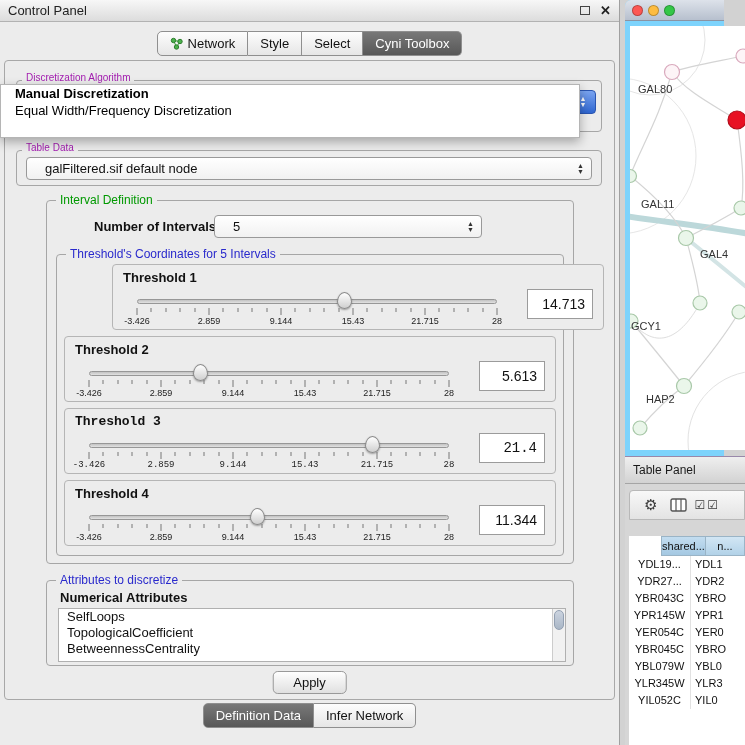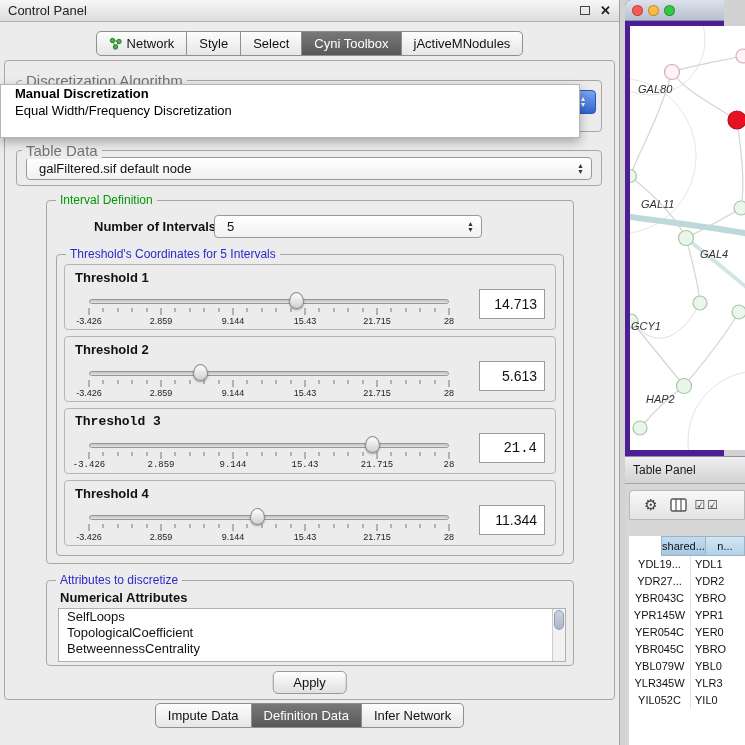--- a/index.html
+++ b/index.html
@@ -20,30 +20,30 @@
   .seg-item:first-child { border-left:1px solid #8f8f8f; border-radius:5px 0 0 5px; }
   .seg-item:last-child { border-radius:0 5px 5px 0; }
   .seg-item.sel { background:linear-gradient(#787878,#585858); color:#fff; }
 
   .cp-frame { position:absolute; left:4px; top:60px; width:611px; height:640px; border:1px solid #a8a8a8; border-radius:4px; }
 
   .titled-group { position:absolute; border:1px solid #a6a6a6; border-radius:4px; }
   .group-title { position:absolute; font-size:12px; background:#ececec; padding:0 4px; z-index:3; white-space:nowrap; }
   .gt-green { color:#009900; }
   .gt-blue { color:#2929cc; }
-  .gt-black { color:#737373; font-size:15px; }
+  .gt-black { color:#a21caf; font-size:10px; }
 
   
   #algo-popup { position:absolute; left:0; top:84px; width:580px; height:54px; background:#ffffff; border:1px solid #b5b5b5; box-shadow:0 4px 10px rgba(0,0,0,0.3); z-index:50; }
   #algo-popup .hint { text-align:center; color:#b4b4b4; font-size:13px; line-height:17px; }
   #algo-popup .opt { padding-left:14px; font-size:13px; line-height:17px; color:#000; }
   #algo-popup .opt.bold { font-weight:bold; }
   #algo-stepper { position:absolute; left:570px; top:90px; width:26px; height:24px; background:linear-gradient(#7aa4f0,#2f66d0); border:1px solid #2a55b0; border-radius:4px; z-index:10; display:flex; flex-direction:column; align-items:center; justify-content:center; color:#fff; font-size:7px; line-height:6px; }
 
-  .combo { position:absolute; background:linear-gradient(#ffffff,#f1f1f1); border:1px solid #999; border-radius:4px; display:flex; align-items:center; padding:0 12px; font-size:13px; color:#111; }
+  .combo { position:absolute; background:linear-gradient(#ffffff,#f1f1f1); border:1px solid #999; border-radius:4px; display:flex; align-items:center; padding:0 18px; font-size:13px; color:#111; }
   .stepper { position:absolute; right:7px; top:50%; transform:translateY(-50%); display:flex; flex-direction:column; align-items:center; font-size:7px; line-height:6px; color:#333; }
 
   
   .tblock { position:absolute; left:64px; width:492px; height:66px; border:1px solid #b5b5b5; border-radius:4px; background:#ececec; }
   .tlabel { position:absolute; left:10px; top:5px; font-weight:bold; font-size:13px; }
   .slider { position:absolute; left:24px; top:26px; width:360px; height:38px; }
   .track { position:absolute; left:0; top:8px; width:100%; height:5px; background:linear-gradient(#c2c2c2,#e2e2e2); border:1px solid #979797; border-radius:3px; }
   .thumb { position:absolute; top:1px; width:15px; height:17px; background:linear-gradient(#ffffff,#cfcfcf); border:1px solid #8a8a8a; border-radius:50% 50% 50% 50% / 58% 58% 42% 42%; box-shadow:0 1px 2px rgba(0,0,0,0.35); }
   .scale { position:absolute; left:0; top:17px; width:100%; height:20px; }
   .tick { position:absolute; top:0; width:1px; background:#777; transform:translateX(-50%); }
@@ -53,21 +53,21 @@
   
   #attr-heading { position:absolute; left:60px; top:590px; font-weight:bold; font-size:13px; z-index:2; }
   #attr-list { position:absolute; left:58px; top:608px; width:508px; height:54px; background:#fff; border:1px solid #b0b0b0; overflow:hidden; }
   .attr-item { font-size:13px; line-height:16px; padding:0 8px; }
   #attr-scroll { position:absolute; right:0; top:0; width:13px; height:100%; background:#f1f1f1; border-left:1px solid #ccc; }
   #attr-thumb { position:absolute; left:1px; right:1px; top:1px; height:20px; background:linear-gradient(#ccd4e0,#a9b6c6); border:1px solid #93a0b2; border-radius:6px; }
 
   #apply-btn { position:absolute; left:50%; top:671px; transform:translateX(-50%); padding:3px 20px; font-size:13px; background:linear-gradient(#fefefe,#e0e0e0); border:1px solid #999; border-radius:5px; color:#111; }
 
   
-  #net-window { position:absolute; left:625px; top:0; width:99px; height:456px; background:#4c1d95; border-radius:6px 0 0 0;font-style:italic; }
+  #net-window { position:absolute; left:625px; top:0; width:99px; height:456px; background:#7dd3fc; border-radius:6px 0 0 0; }
   #net-titlebar { position:absolute; left:0; top:0; width:100%; height:21px; background:linear-gradient(#dde2ea,#b7c0ce); border-bottom:1px solid #8a93a3; border-radius:6px 0 0 0; display:flex; align-items:center; padding-left:7px; gap:5px; }
   .tl { width:11px; height:11px; border-radius:50%; border:1px solid rgba(0,0,0,0.25); }
   #net-canvas { position:absolute; left:5px; top:26px; width:115px; height:424px; background:#ffffff; overflow:hidden; }
   .net-label { position:absolute; font-size:11px; color:#333; white-space:nowrap; }
 
   
   #tp-header { position:absolute; left:625px; top:456px; width:120px; height:28px; background:linear-gradient(#efefef,#d2d2d2); border-top:1px solid #98a; border-bottom:1px solid #a5a5a5; font-size:12px; line-height:27px; padding-left:8px; color:#1a1a1a; }
   #tp-area { position:absolute; left:625px; top:484px; width:120px; height:261px; background:#d6d6d6; }
   #tp-toolbar { position:absolute; left:4px; top:6px; width:116px; height:30px; background:linear-gradient(#f8f8f8,#e3e3e3); border:1px solid #b8b8b8; border-radius:4px 0 0 0; display:flex; align-items:center; }
   .tb-gear { font-size:15px; color:#3a3a3a; margin-left:14px; }
@@ -112,23 +112,20 @@
         </span>
         <span class="seg-item">
             <span>Style</span>
           </span>
         <span class="seg-item">
             <span>Select</span>
           </span>
         <span class="seg-item sel">
             <span>Cyni Toolbox</span>
           </span>
-        <span class="seg-item">
-            <span>jActiveMNodules</span>
-          </span>
       </div>
     </div>
 
     <div class="cp-frame"></div>
 
     <div class="titled-group" style="left:16px; top:80px; width:586px; height:52px;"></div>
     <span class="group-title gt-black" style="left:22px; top:72px;">Discretization Algorithm</span>
 
     <div id="algo-stepper">
       <span>▲</span>
@@ -158,21 +155,21 @@
       <span>5</span>
       <span class="stepper">
         <span>▲</span>
         <span>▼</span>
       </span>
     </div>
 
     <div class="titled-group" style="left:56px; top:254px; width:508px; height:302px;"></div>
     <span class="group-title gt-blue" style="left:66px; top:247px;">Threshold's Coordinates for 5 Intervals</span>
 
-    <div class="tblock" style="top:264px;">
+    <div class="tblock" style="top:264px;margin-left:48px;">
       <div class="tlabel">Threshold 1</div>
       <div class="slider">
         <div class="track"></div>
         <div class="thumb" style="left: calc(57.72% - 8px);"></div>
         <div class="scale">
             <span class="tick" style="left: 0%; height: 7px;"></span>
             <span class="tick" style="left: 4%; height: 4px;"></span>
             <span class="tick" style="left: 8%; height: 4px;"></span>
             <span class="tick" style="left: 12%; height: 4px;"></span>
             <span class="tick" style="left: 16%; height: 4px;"></span>
@@ -346,23 +343,20 @@
       <div class="attr-item">BetweennessCentrality</div>
       <div id="attr-scroll">
         <div id="attr-thumb"></div>
       </div>
     </div>
 
     <button id="apply-btn">Apply</button>
 
     <div class="seg-bar" style="top:703px;">
       <div class="seg">
-        <span class="seg-item">
-            <span>Impute Data</span>
-          </span>
         <span class="seg-item sel">
             <span>Definition Data</span>
           </span>
         <span class="seg-item">
             <span>Infer Network</span>
           </span>
       </div>
     </div>
   </div>
 

